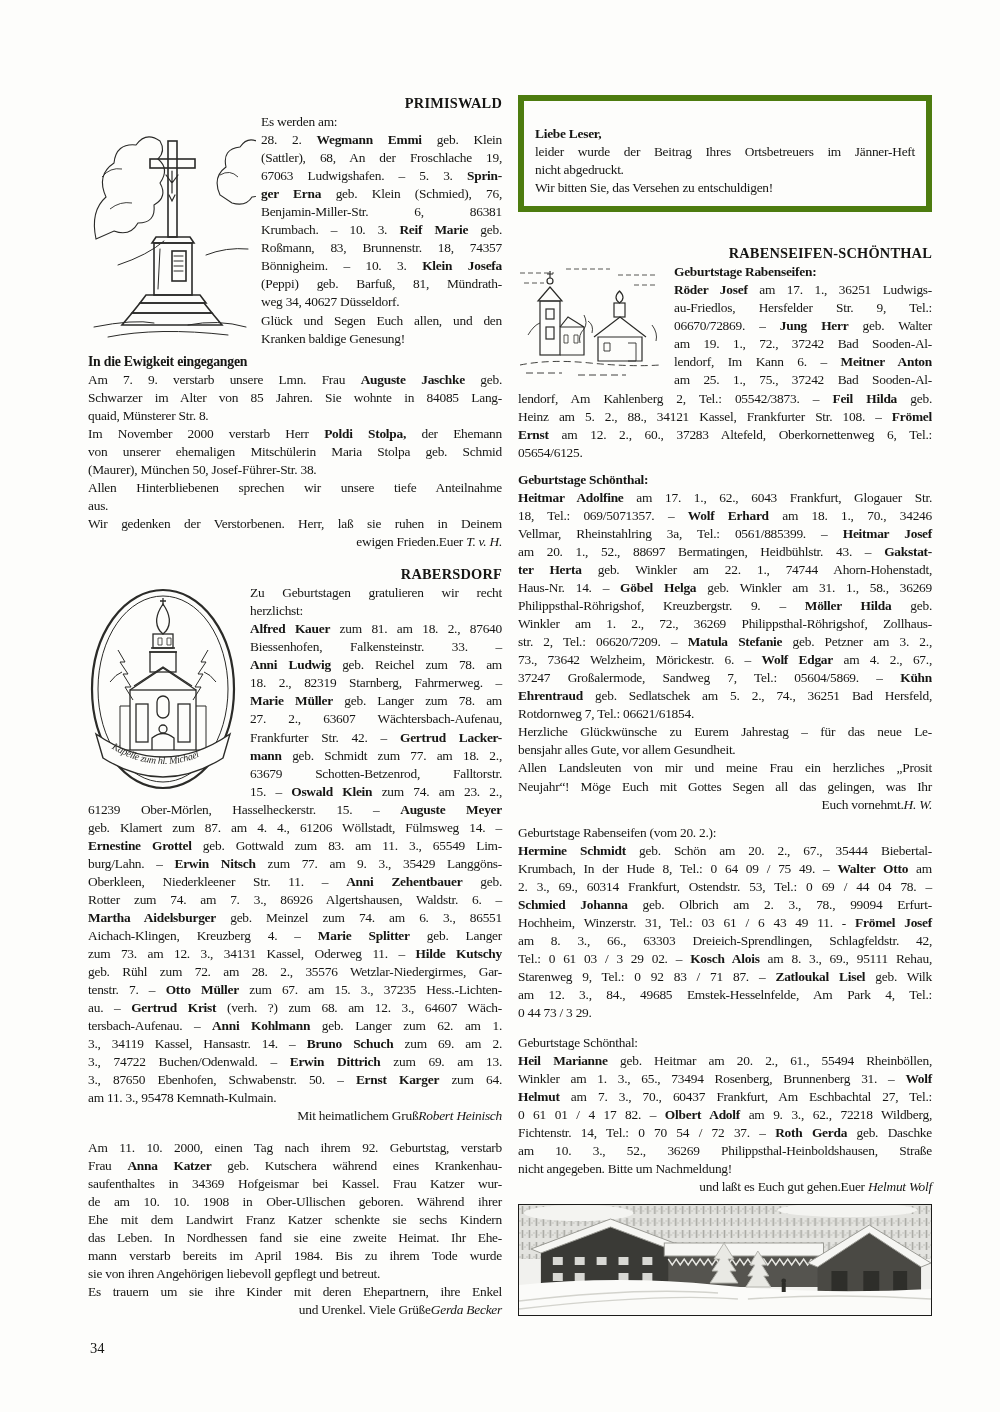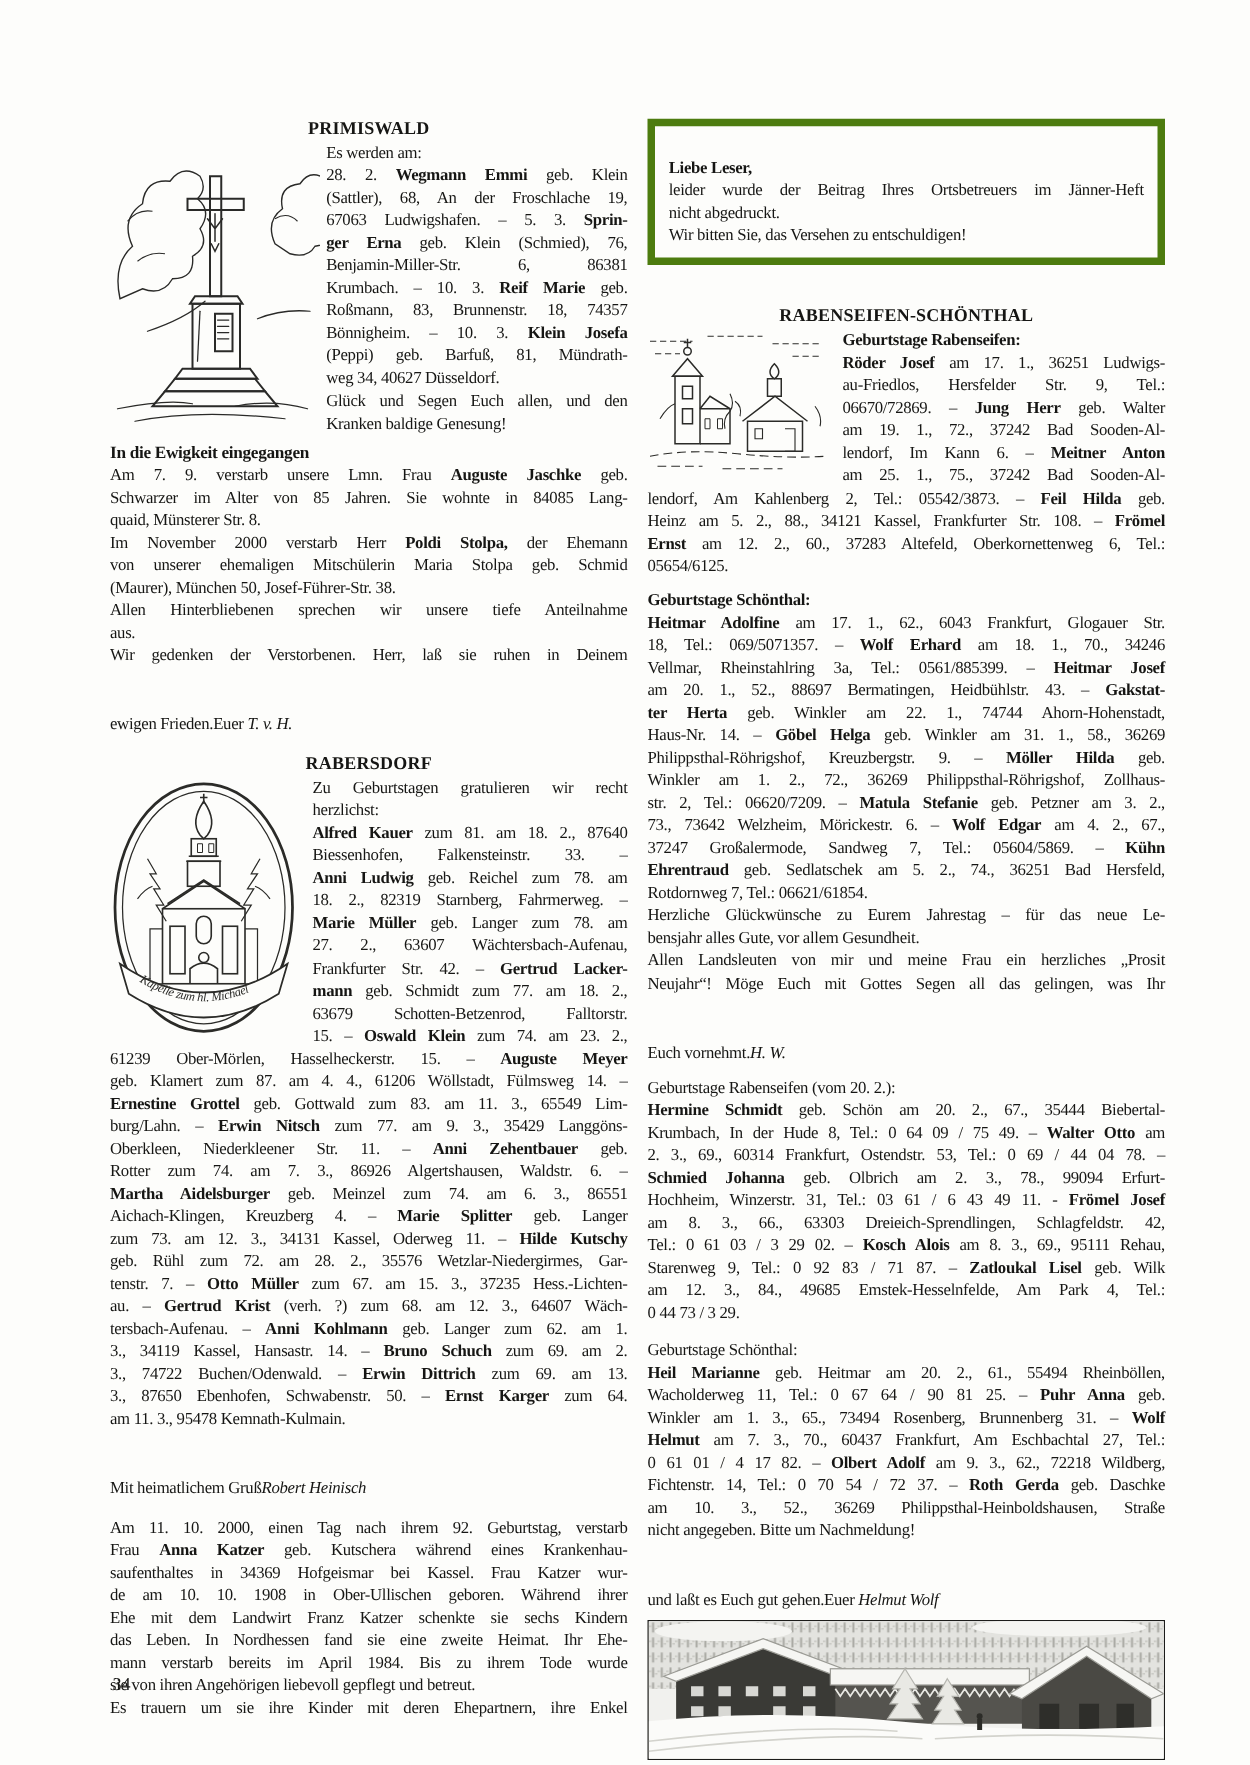--- a/index.html
+++ b/index.html
@@ -3,24 +3,24 @@
 <meta charset="utf-8">
 <style>
   html,body{margin:0;padding:0;background:#ffffff;}
   body{width:1000px;height:1412px;font-family:"Liberation Serif",serif;color:#161614;}
   .page{position:relative;width:1000px;height:1412px;background:#fdfdfb;overflow:hidden;}
   .col{position:absolute;font-size:13.4px;line-height:18.05px;letter-spacing:-0.25px;}
   .left-col{left:88px;top:94px;width:414px;}
   .right-col{left:518px;top:95px;width:414px;}
   .ln{text-align:justify;text-align-last:justify;}
   .ln.left{text-align-last:left;}
-  .ln.split{display:flex;justify-content:flex-start;text-align-last:left;margin-top:37px;}
+  .ln.split{display:flex;justify-content:flex-end;text-align-last:left;}
   .b{font-weight:bold;}
   .i{font-style:italic;}
-  .sec-heading{font-weight:bold;text-align:center;font-size:14.4px;line-height:19px;letter-spacing:0.2px;clear:both;}
+  .sec-heading{font-weight:bold;text-align:right;font-size:14.4px;line-height:19px;letter-spacing:0.2px;clear:both;}
   .inline-heading{font-weight:bold;font-size:13.8px;line-height:18.05px;clear:both;margin-top:5px;}
   .section{position:relative;}
   .fl{float:left;}
   .cross-svg{width:168px;height:230px;margin:2px 5px 0 0;}
   .emblem-svg{width:150px;height:206px;margin:2px 12px 0 0;}
   .sketch-svg{width:146px;height:117px;margin:2px 10px 0 0;}
   .mt9{margin-top:9px;clear:both;}
   .mt10{margin-top:10px;clear:both;}
   .mt12{margin-top:12px;clear:both;}
   .mt13{margin-top:13px;clear:both;}
@@ -262,21 +262,20 @@
         <div class="ln">Hochheim, Winzerstr. 31, Tel.: 03 61 / 6 43 49 11. - <span class="b">Frömel Josef</span></div>
         <div class="ln">am 8. 3., 66., 63303 Dreieich-Sprendlingen, Schlagfeldstr. 42,</div>
         <div class="ln">Tel.: 0 61 03 / 3 29 02. – <span class="b">Kosch Alois</span> am 8. 3., 69., 95111 Rehau,</div>
         <div class="ln">Starenweg 9, Tel.: 0 92 83 / 71 87. – <span class="b">Zatloukal Lisel</span> geb. Wilk</div>
         <div class="ln">am 12. 3., 84., 49685 Emstek-Hesselnfelde, Am Park 4, Tel.:</div>
         <div class="ln left">0 44 73 / 3 29.</div>
       </div>
     <div class="mt12">
         <div class="ln left">Geburtstage Schönthal:</div>
         <div class="ln"><span class="b">Heil Marianne</span> geb. Heitmar am 20. 2., 61., 55494 Rheinböllen,</div>
-        <div class="ln">Wacholderweg 11, Tel.: 0 67 64 / 90 81 25. – <span class="b">Puhr Anna</span> geb.</div>
         <div class="ln">Winkler am 1. 3., 65., 73494 Rosenberg, Brunnenberg 31. – <span class="b">Wolf</span></div>
         <div class="ln"><span class="b">Helmut</span> am 7. 3., 70., 60437 Frankfurt, Am Eschbachtal 27, Tel.:</div>
         <div class="ln">0 61 01 / 4 17 82. – <span class="b">Olbert Adolf</span> am 9. 3., 62., 72218 Wildberg,</div>
         <div class="ln">Fichtenstr. 14, Tel.: 0 70 54 / 72 37. – <span class="b">Roth Gerda</span> geb. Daschke</div>
         <div class="ln">am 10. 3., 52., 36269 Philippsthal-Heinboldshausen, Straße</div>
         <div class="ln left">nicht angegeben. Bitte um Nachmeldung!</div>
         <div class="ln split">
           <span>und laßt es Euch gut gehen.</span>
           <span>Euer <span class="i">Helmut Wolf</span></span>
         </div>

